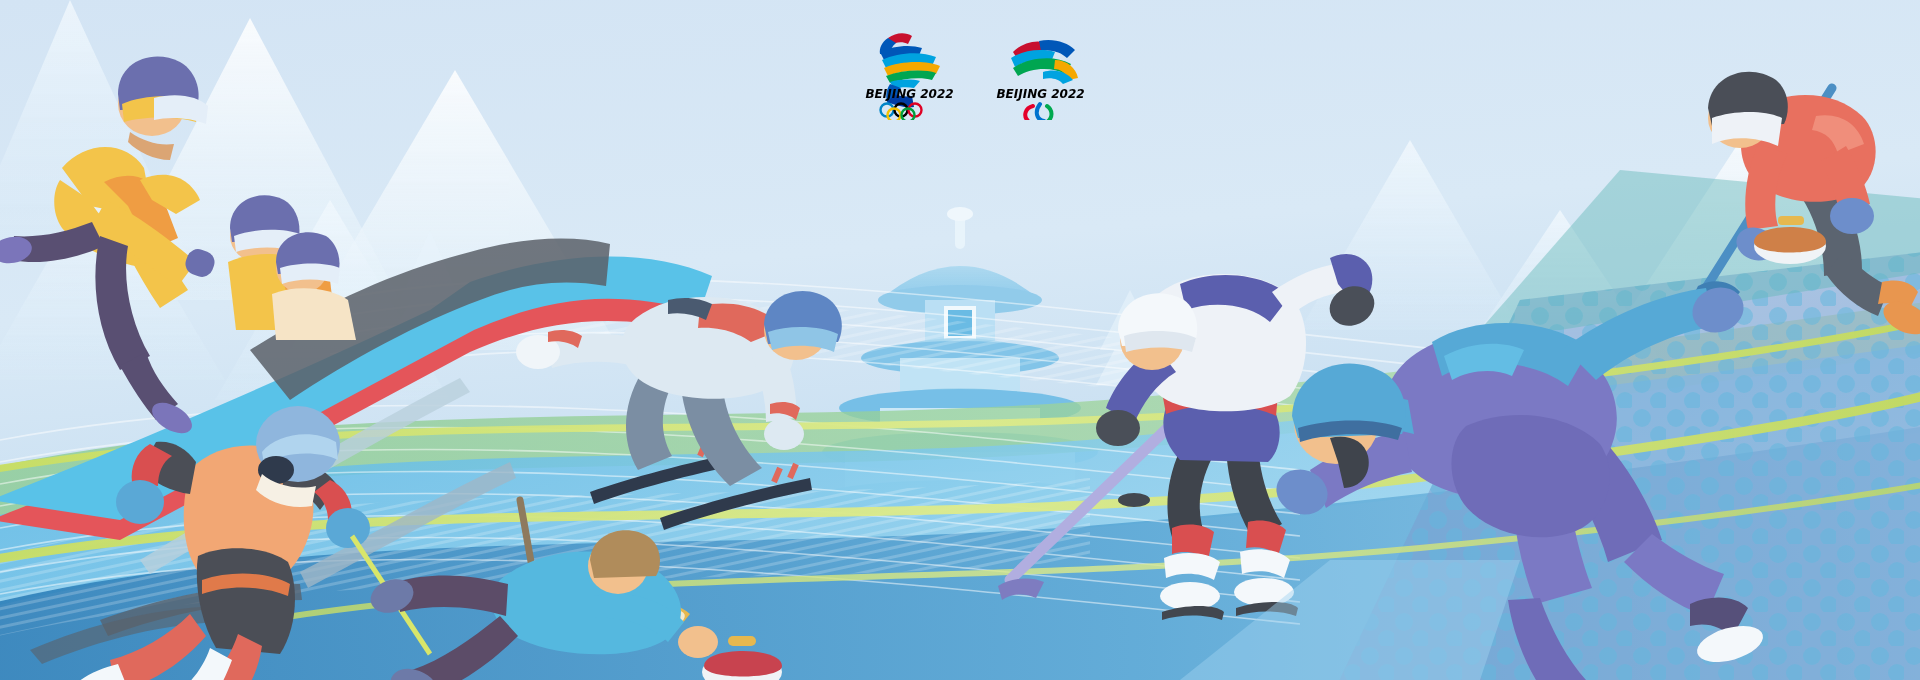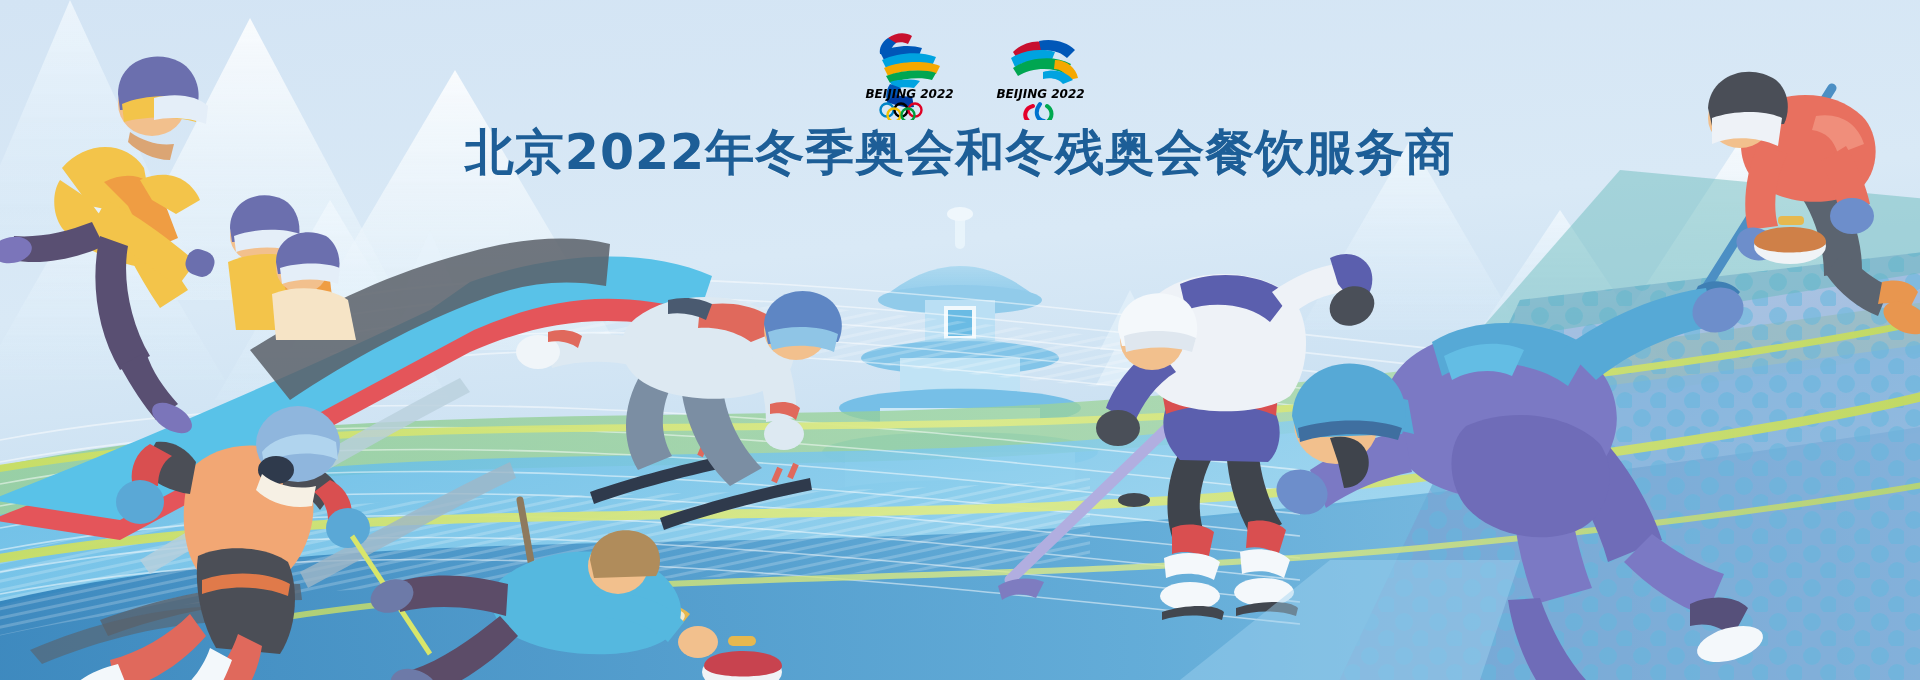--- a/index.html
+++ b/index.html
@@ -473,15 +473,14 @@
         <g fill="none" stroke-width="4" stroke-linecap="round">
           <path d="M50 82 C 42 84, 40 92, 45 97" stroke="#e4002b"></path>
           <path d="M57 80 C 51 88, 54 96, 61 97" stroke="#0072ce"></path>
           <path d="M64 82 C 70 86, 70 94, 64 98" stroke="#00a94f"></path>
         </g>
       </svg>
     </div>
 
   </div>
 
-  <div class="title">北京2022年冬季奥会和冬残奥会餐饮服务商</div>
 
 </div>
 
 </body></html>

